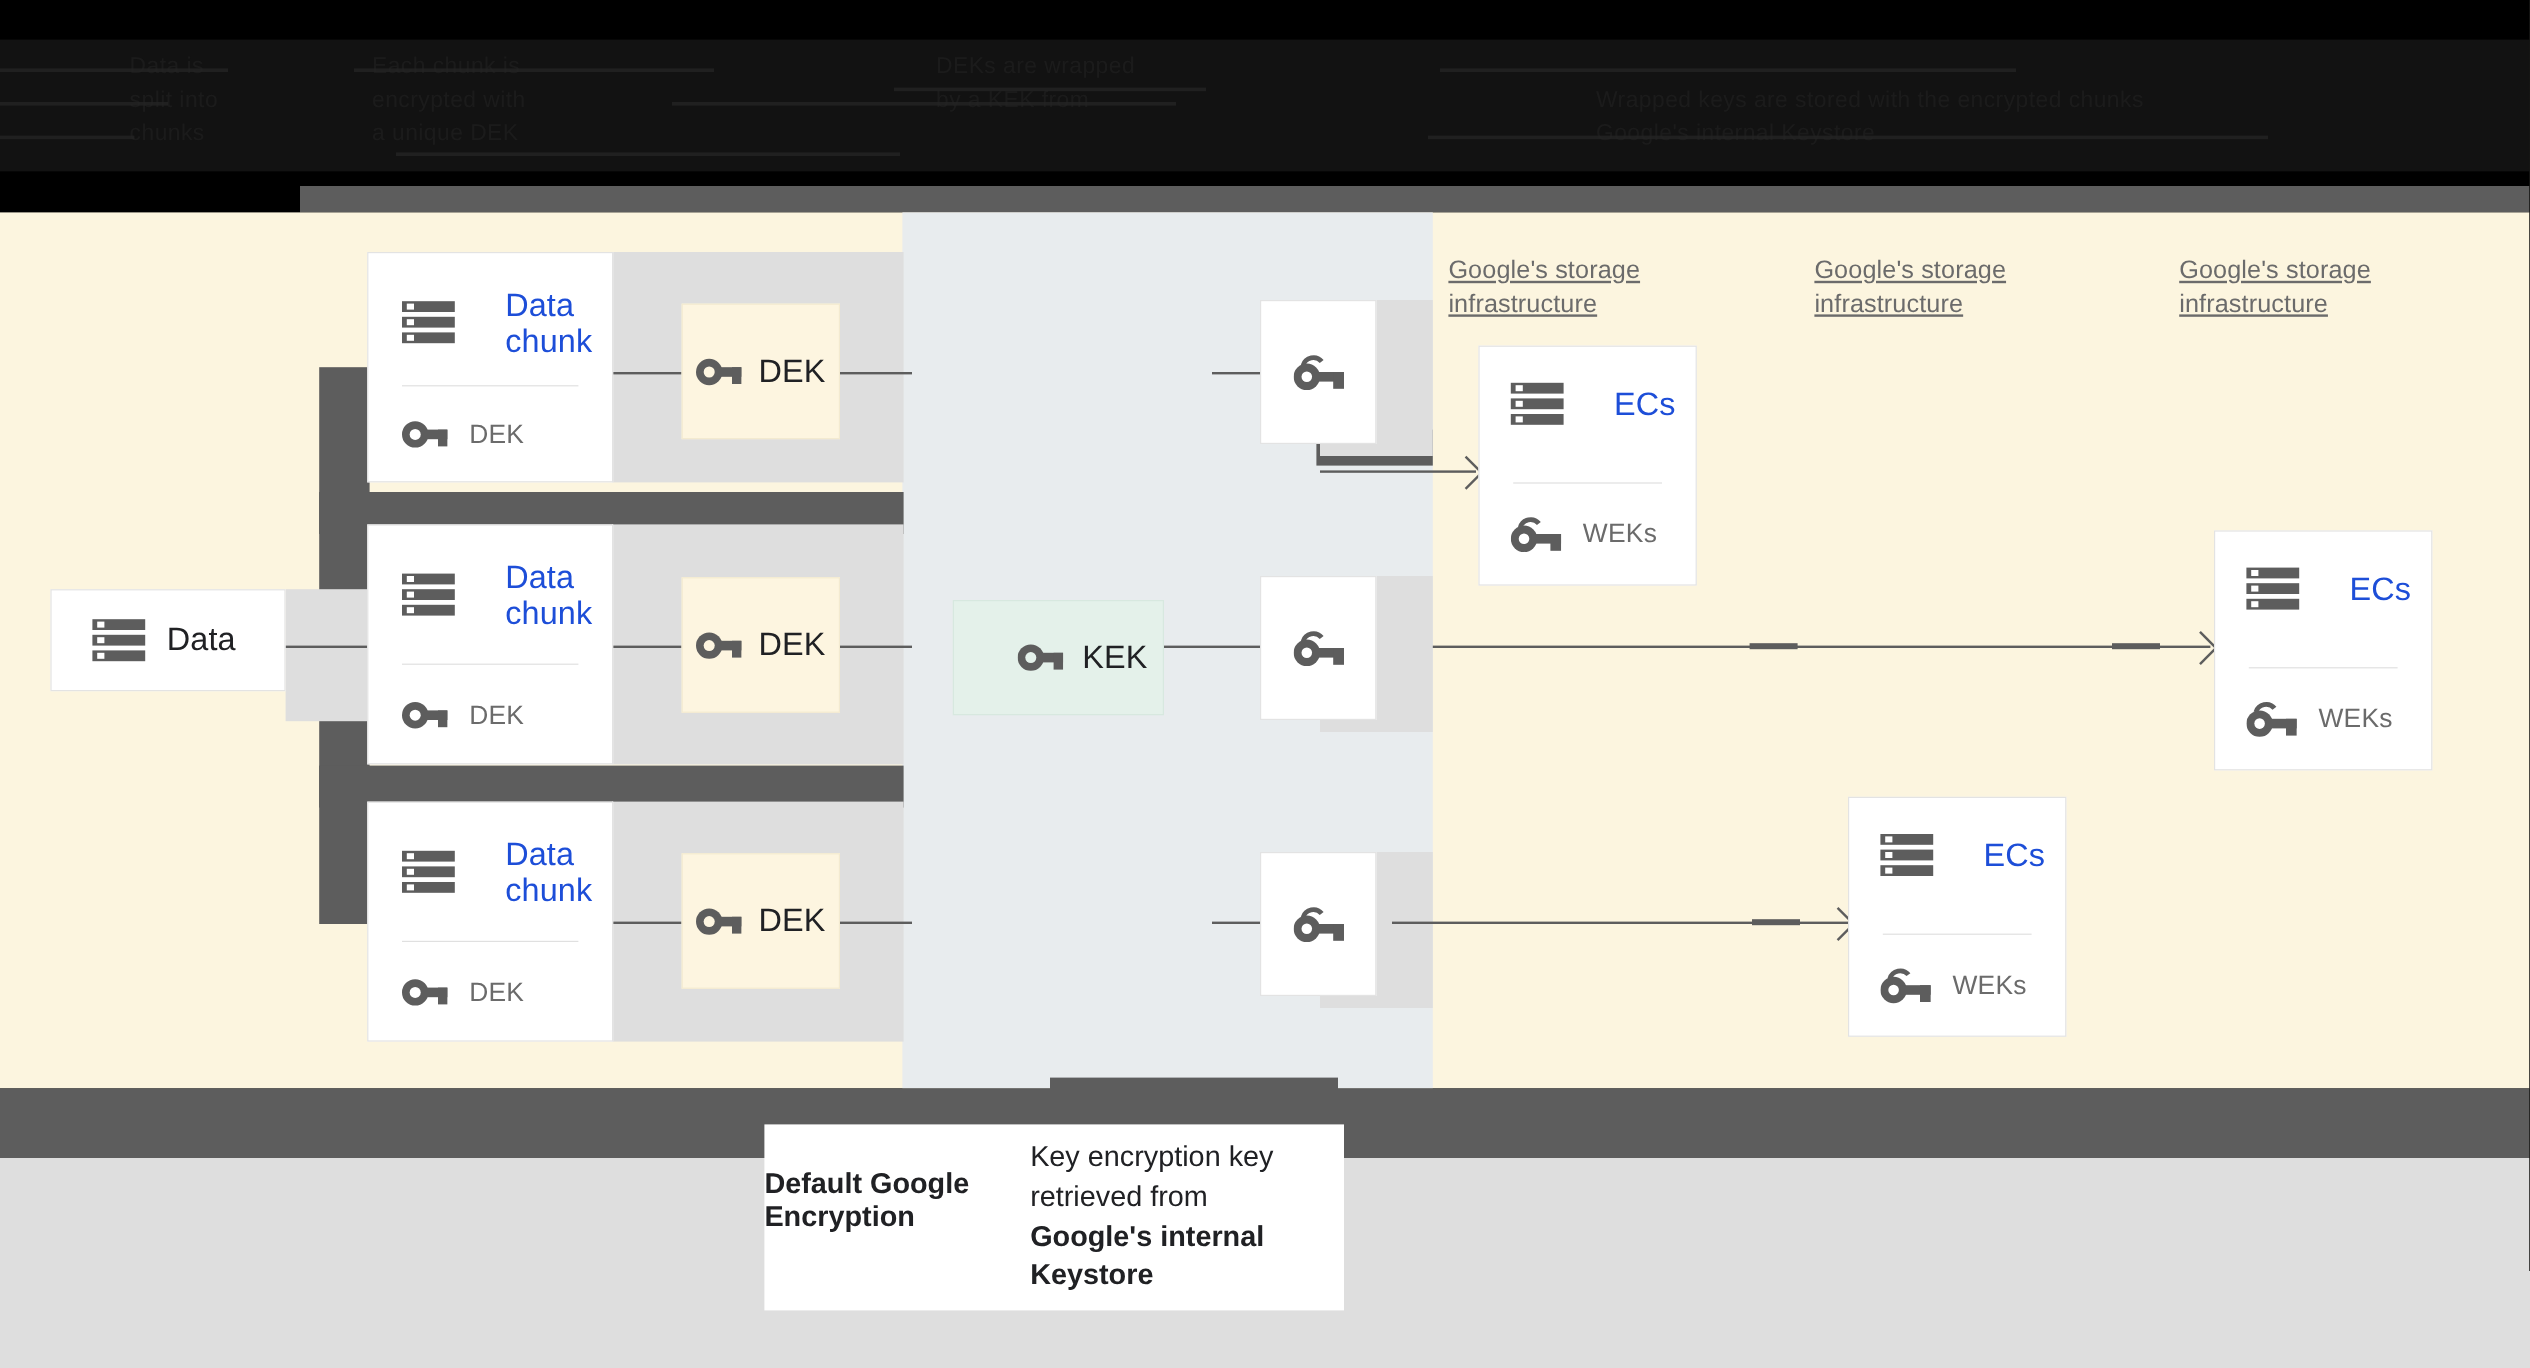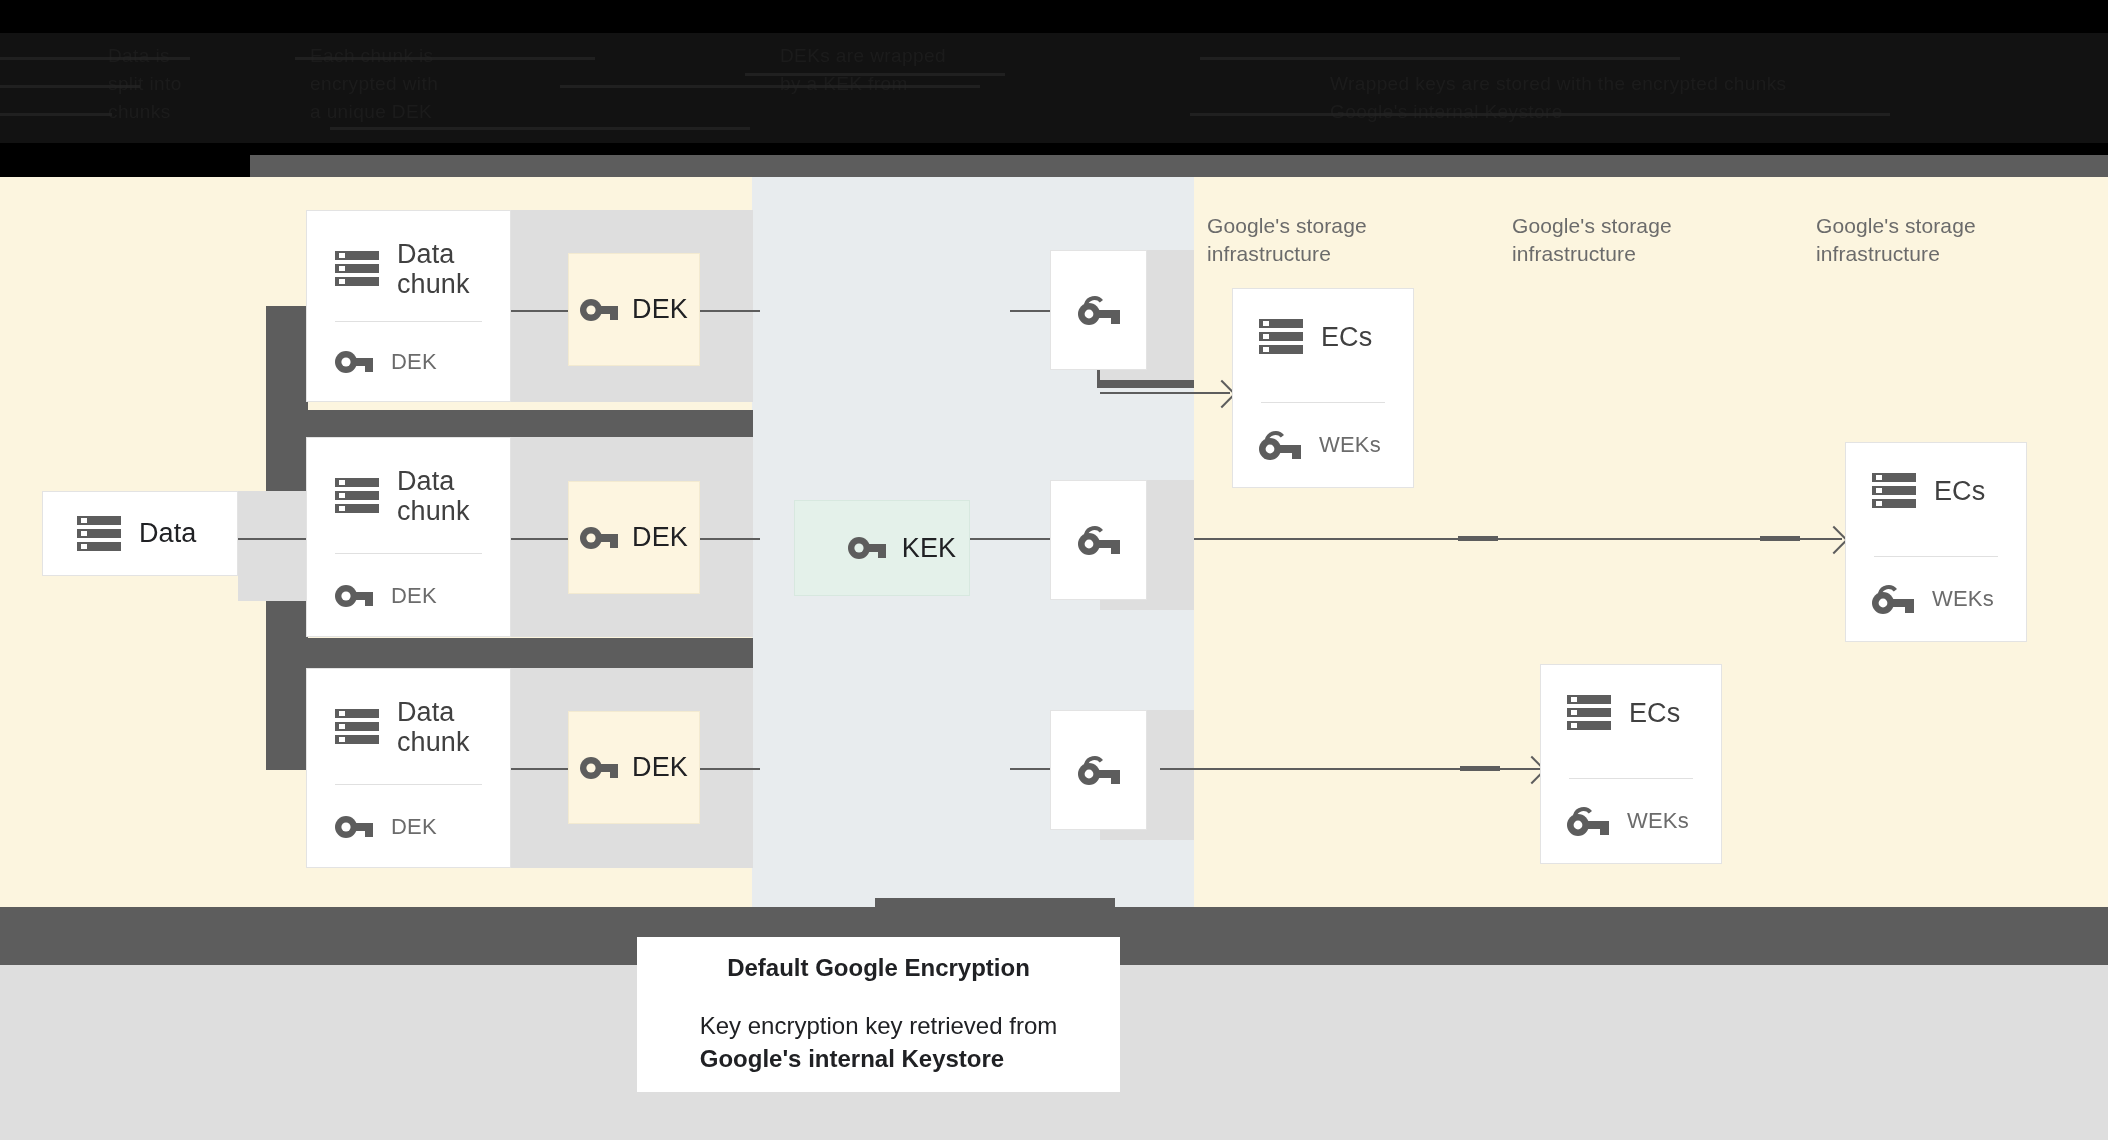--- a/index.html
+++ b/index.html
@@ -51,22 +51,23 @@
     display:flex;align-items:center;justify-content:center;
   }
   .card-cream{background:#fdf5e0;border:1px solid #f3ead0;}
   .card-mint {background:#e4f1ea;border:1px solid #d7e8df;}
 
   .card-top{
     display:flex;align-items:center;gap:18px;
     padding:28px 0 0 28px;
   }
   .card-title{
-    font-size:27px;color:#404040;line-height:1.12;
+    font-size:27px;color:#1d4ed8;line-height:1.12;
     letter-spacing:.1px;
+    margin-left:24px;
   }
   .card-sep{
     position:absolute;left:28px;right:28px;
     height:1px;background:#e0e0e0;
   }
   .card-bottom{
     position:absolute;left:28px;
     display:flex;align-items:center;gap:18px;
   }
   .card-sub{font-size:22px;color:#6b6b6b;letter-spacing:.2px;}
@@ -81,26 +82,27 @@
   .icon-db i:nth-child(3){top:26px;}
   .icon-db i::after{content:"";position:absolute;left:4px;top:2px;width:6px;height:5px;background:#fff;}
 
   .icon-key{display:inline-block;width:38px;height:26px;position:relative;flex:0 0 auto;}
   .icon-wek{display:inline-block;width:42px;height:32px;position:relative;flex:0 0 auto;}
 
   
   .infra-lbl{
     position:absolute;font-size:21px;color:#6b6b6b;line-height:1.35;
     letter-spacing:.1px;
+    text-decoration:underline;
   }
 
   
   #caption{
     position:absolute;left:637px;top:937px;width:483px;height:155px;
-    background:#ffffff;display:flex;flex-direction:column;
+    background:#ffffff;display:flex;flex-direction:row;
     align-items:center;justify-content:center;
   }
   #caption .cap-title{font-size:24px;font-weight:bold;color:#202124;margin-bottom:28px;}
   #caption .cap-body{font-size:24px;color:#202124;text-align:left;line-height:1.36;}
   #caption .cap-body b{font-weight:bold;}
 
   
   .redline{position:absolute;background:#232323;height:3px;opacity:.85;}
   .redtxt{position:absolute;color:#1d1d1d;font-size:19px;white-space:nowrap;
           letter-spacing:.4px;opacity:.9;}

